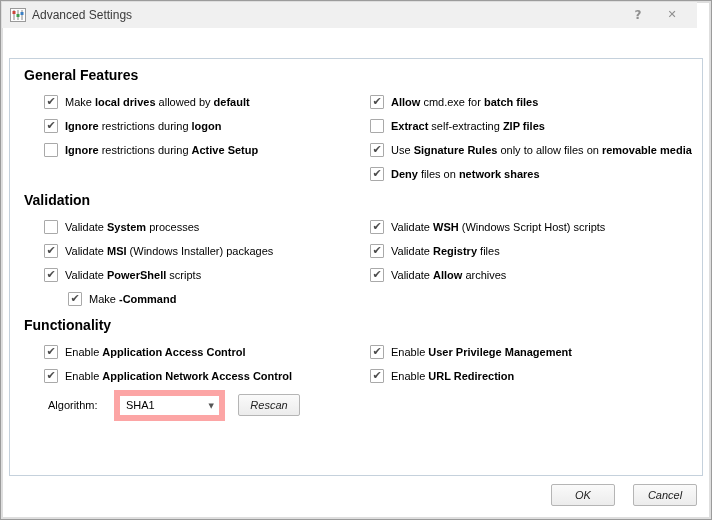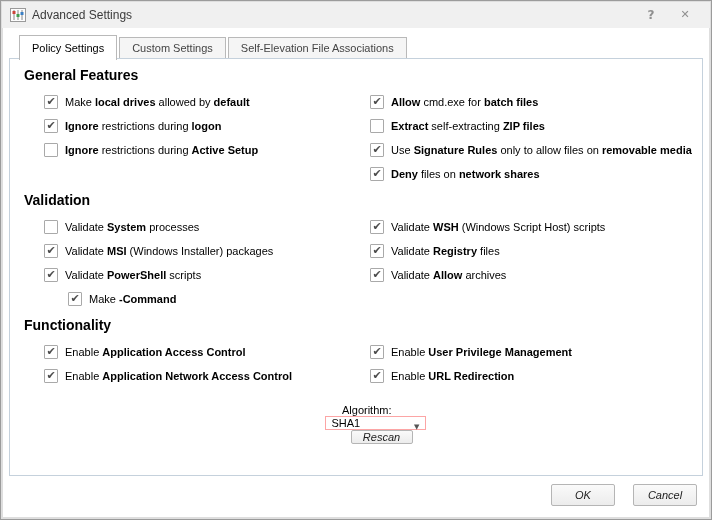--- a/index.html
+++ b/index.html
@@ -10,21 +10,21 @@
     -webkit-font-smoothing:antialiased;
   }
   .window {
     position:absolute; inset:0;
     background:#fff;
     border:1px solid #9b9b9b;
     box-shadow: inset 0 0 0 2px #dedede;
   }
   
   .titlebar {
-    position:absolute; top:1px; left:1px; right:1px; height:26px;
+    position:absolute; top:1px; left:1px; right:14px; height:26px;
     background:#f0f0f0;
     display:flex; align-items:center;
   }
   .app-icon { width:16px; height:14px; margin-left:8px; display:inline-flex; flex:none; }
   .title {
     margin-left:6px; font-size:12px; color:#3b3b3b;
   }
   .tb-btns { margin-left:auto; display:flex; align-items:center; margin-right:14px; }
   .tb-btn {
     width:22px; height:18px; text-align:center; line-height:18px;
@@ -64,24 +64,24 @@
   .col + .col .row { padding-left:14px; }
   .cb {
     width:12px; height:12px; flex:none; margin-right:7px;
     border:1px solid #a9a9a9; background:#fff; border-radius:1px;
     font-family:"DejaVu Sans", sans-serif; font-size:11px; line-height:12px;
     text-align:center; color:#4d4d4d; cursor:default;
   }
   .lab { font-size:11px; color:#000; white-space:nowrap; }
   .lab b { font-weight:bold; }
   
-  .sig-row { margin-top:16px; display:flex; align-items:center; padding-left:38px; height:22px;flex-direction:column; }
+  .sig-row { margin-top:6px; display:flex; align-items:center; padding-left:38px; height:22px; }
   .sig-label { font-size:11px; color:#000; width:66px; flex:none; }
   .combo {
-    width:93px; height:19px; border:1px solid #fca5a5; background:#fff;
+    width:93px; height:19px; border:6px solid #fca5a5; background:#fff;
     display:flex; align-items:center; font-size:11px; color:#000;
     padding-left:6px; position:relative; cursor:default;
   }
   .combo-arrow {
     position:absolute; right:5px; top:6px;
     font-family:"DejaVu Sans", sans-serif; font-size:7px; color:#555;
   }
   .btn {
     height:22px; min-width:62px; padding:0 10px;
     background:linear-gradient(#fafafa,#ececec);
@@ -114,25 +114,20 @@
         <rect x="10.5" y="4" width="3" height="3" fill="#3b7fc4"></rect>
       </svg>
     </span>
     <span class="title">Advanced Settings</span>
     <span class="tb-btns">
       <span class="tb-btn help">?</span>
       <span class="tb-btn close">✕</span>
     </span>
   </div>
 
-  <div class="tabbar">
-      <div class="tab active">Policy Settings</div>
-      <div class="tab">Custom Settings</div>
-      <div class="tab">Self-Elevation File Associations</div>
-    </div>
 
   <div class="groupbox">
     <div id="sections">
         <div class="section">
           <div class="sec-title">General Features</div>
           <div class="cols">
             <div class="col">
               <div class="row">
                 <span class="cb">✔</span>
                 <span class="lab"><span>Make </span><b>local drives</b><span> allowed by </span><b>default</b></span>

